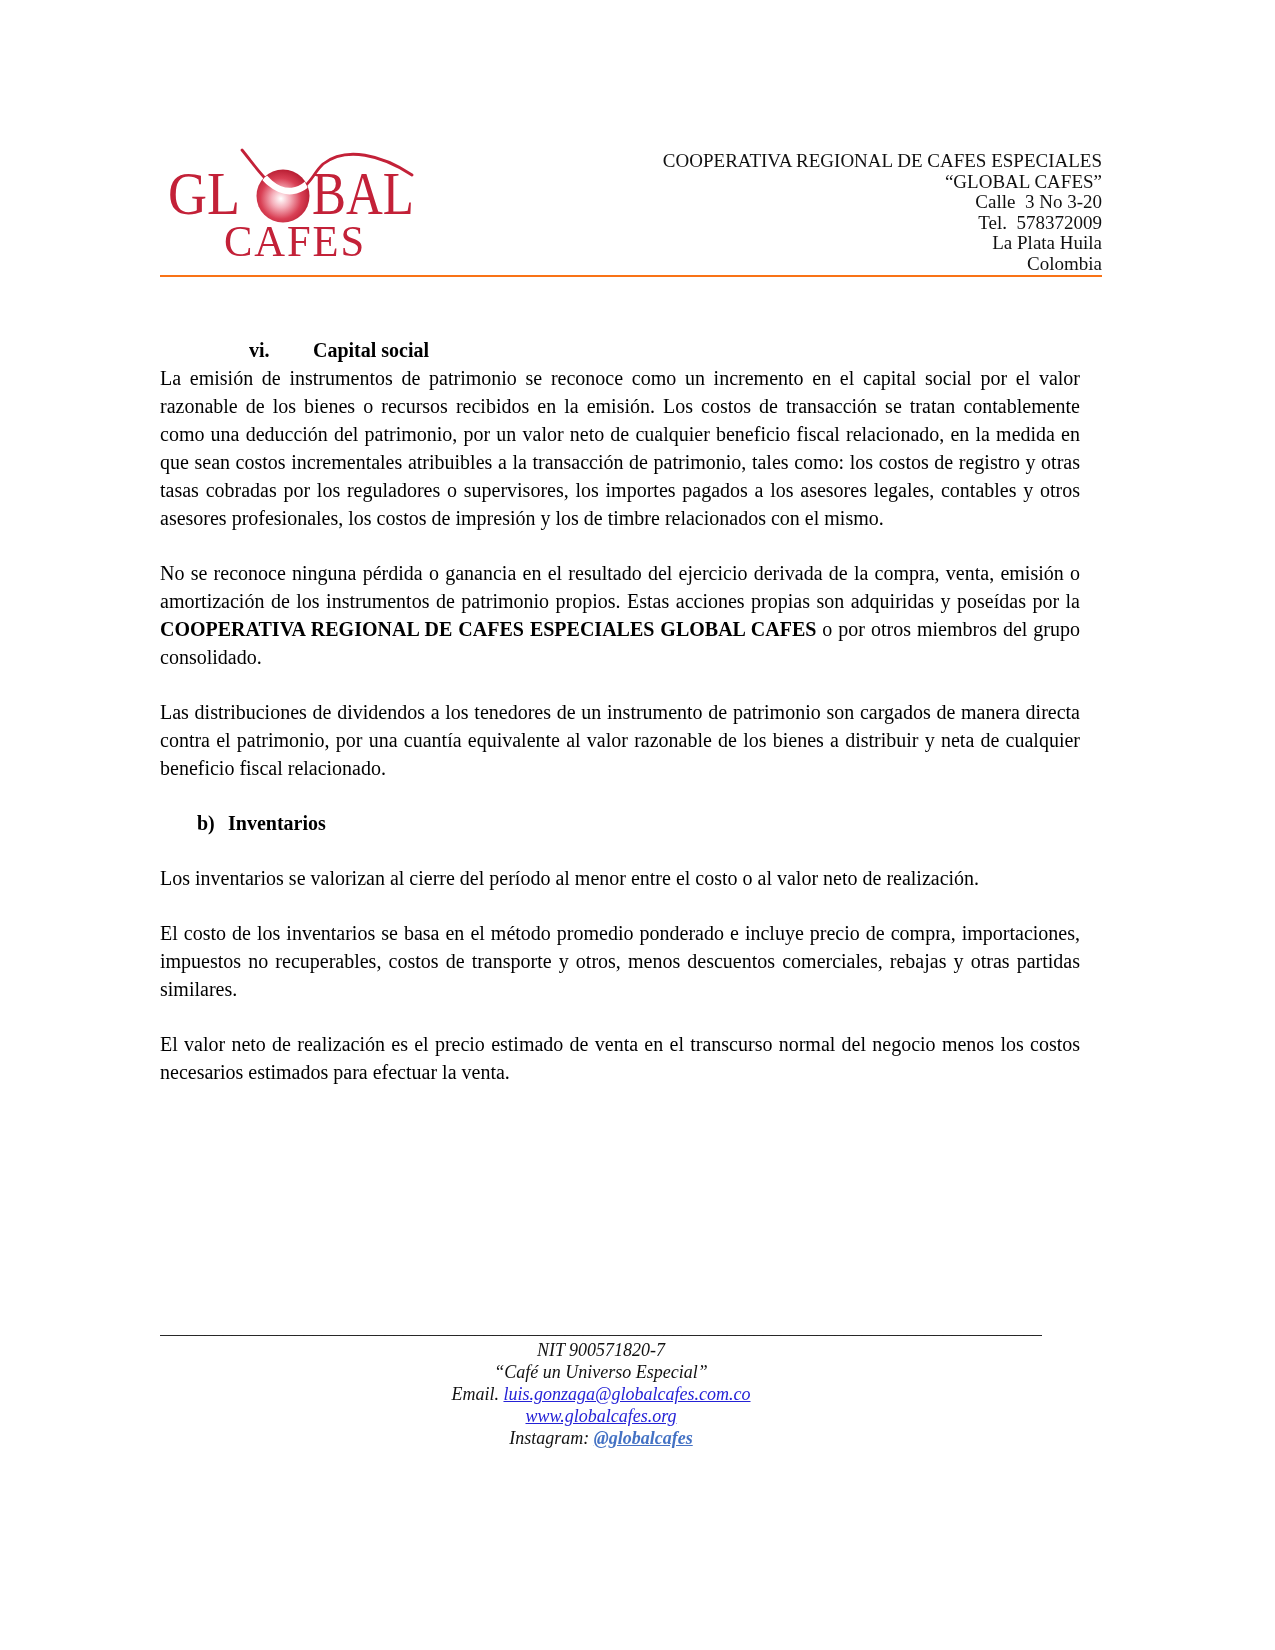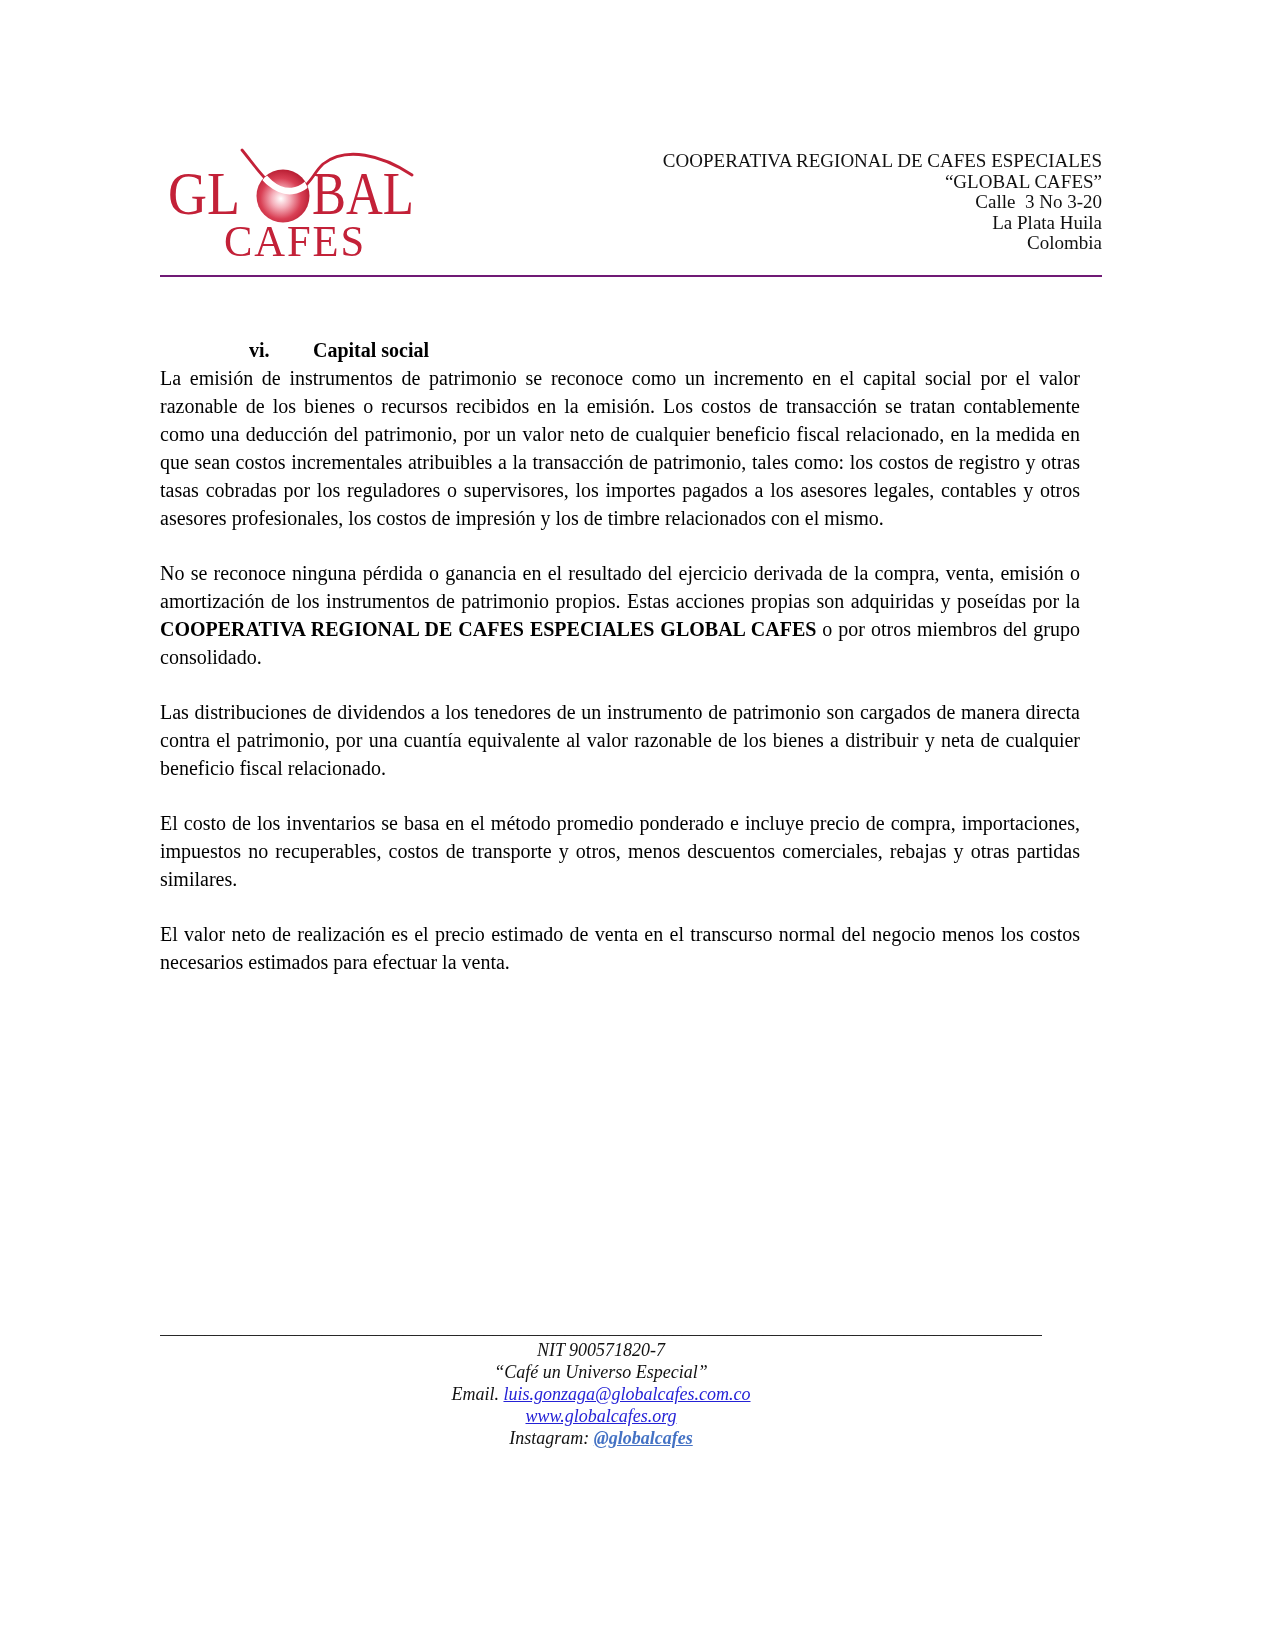--- a/index.html
+++ b/index.html
@@ -7,21 +7,21 @@
   .page {
     position:relative; width:1275px; height:1650px; margin:0 auto;
     background:#ffffff; color:#000;
     font-family:"Liberation Serif", "DejaVu Serif", serif;
     overflow:hidden;
   }
 
   
   .header {
     position:absolute; left:160px; top:142px; width:942px; height:135px;
-    border-bottom:2px solid #701a75;
+    border-bottom:2px solid #f97316;
   }
   .logo { position:absolute; left:0; top:6px; width:262px; height:118px; }
   .logo-txt {
     font-family:"Liberation Serif", serif; font-size:62px; fill:#c32138;
   }
   .logo-txt-sub {
     font-family:"Liberation Serif", serif; font-size:45px; fill:#c32138; letter-spacing:2px;
   }
   .address {
     position:absolute; top:9px; right:0; text-align:right;
@@ -78,36 +78,39 @@
         <path d="M82 2 C100 24,112 45,132 43 C150 41,152 26,163 16 C186 -2,222 7,252 27" fill="none" stroke="#c32138" stroke-width="2.8" stroke-linecap="round"></path>
         <path d="M82 2 C100 24,112 45,132 43 C150 41,152 26,163 16" fill="none" stroke="#ffffff" stroke-width="6.5" stroke-linecap="round" clip-path="url(#globeClip)"></path>
         <text class="logo-txt" x="152" y="66" textLength="102" lengthAdjust="spacingAndGlyphs">BAL</text>
         <text class="logo-txt-sub" x="64" y="108" textLength="142" lengthAdjust="spacingAndGlyphs">CAFES</text>
       </svg>
     </div>
     <div class="address">
       <span>COOPERATIVA REGIONAL DE CAFES ESPECIALES</span>
       <span>“GLOBAL CAFES”</span>
       <span>Calle  3 No 3-20</span>
+      <span>Tel.  578372009</span>
       <span>La Plata Huila</span>
       <span>Colombia</span>
     </div>
   </div>
 
   <div class="doc-body">
     <p class="h-vi"><span class="num">vi.</span><span>Capital social</span></p>
 
     <p class="para">La emisión de instrumentos de patrimonio se reconoce como un incremento en el capital social por el valor razonable de los bienes o recursos recibidos en la emisión. Los costos de transacción se tratan contablemente como una deducción del patrimonio, por un valor neto de cualquier beneficio fiscal relacionado, en la medida en que sean costos incrementales atribuibles a la transacción de patrimonio, tales como: los costos de registro y otras tasas cobradas por los reguladores o supervisores, los importes pagados a los asesores legales, contables y otros asesores profesionales, los costos de impresión y los de timbre relacionados con el mismo.</p>
 
 
     <p class="para"><span>No se reconoce ninguna pérdida o ganancia en el resultado del ejercicio derivada de la compra, venta, emisión o amortización de los instrumentos de patrimonio propios. Estas acciones propias son adquiridas y poseídas por la </span><strong>COOPERATIVA REGIONAL DE CAFES ESPECIALES GLOBAL CAFES</strong><span> o por otros miembros del grupo consolidado.</span></p>
 
     <p class="para">Las distribuciones de dividendos a los tenedores de un instrumento de patrimonio son cargados de manera directa contra el patrimonio, por una cuantía equivalente al valor razonable de los bienes a distribuir y neta de cualquier beneficio fiscal relacionado.</p>
 
+    <p class="h-b"><span class="num">b)</span><span>Inventarios</span></p>
 
+    <p class="para">Los inventarios se valorizan al cierre del período al menor entre el costo o al valor neto de realización.</p>
 
     <p class="para">El costo de los inventarios se basa en el método promedio ponderado e incluye precio de compra, importaciones, impuestos no recuperables, costos de transporte y otros, menos descuentos comerciales, rebajas y otras partidas similares.</p>
 
     <p class="para">El valor neto de realización es el precio estimado de venta en el transcurso normal del negocio menos los costos necesarios estimados para efectuar la venta.</p>
   </div>
 
   <div class="footer">
     <div class="f-rule">____________________________________________________________________________________________________</div>
     <div class="f-line">NIT 900571820-7</div>
     <div class="f-line">“Café un Universo Especial”</div>

